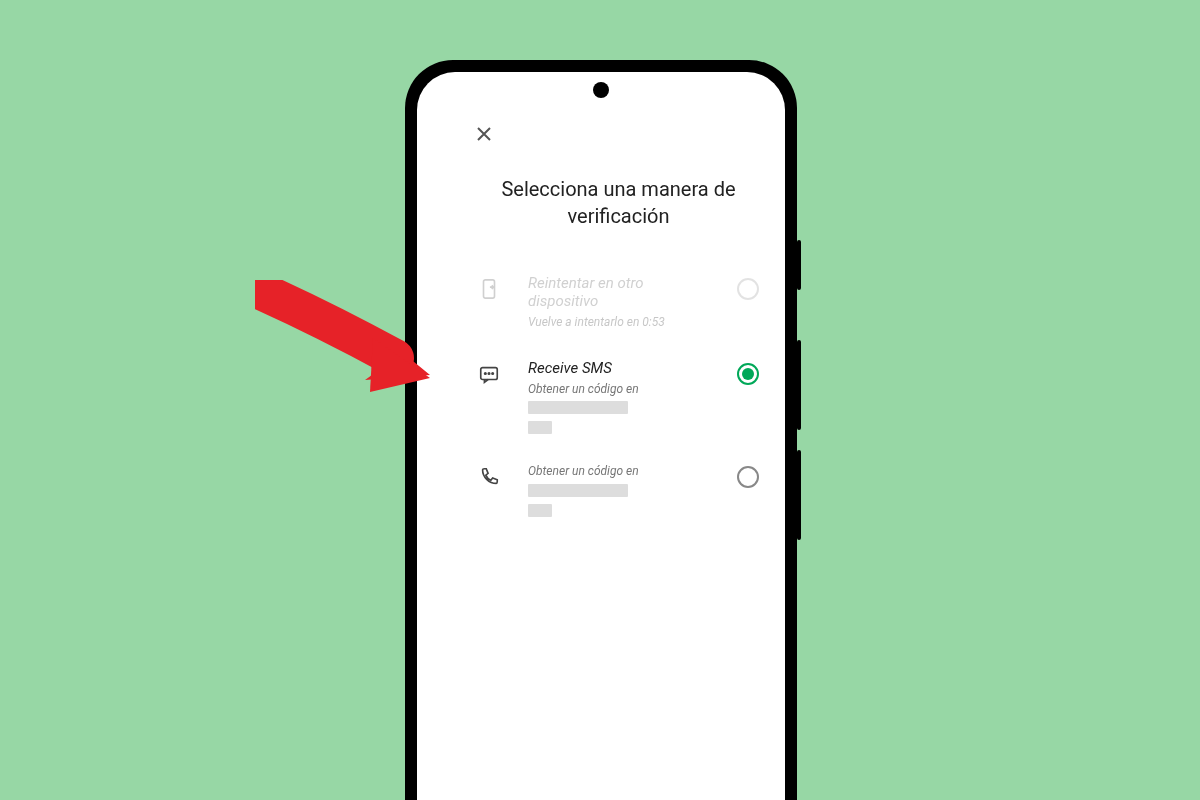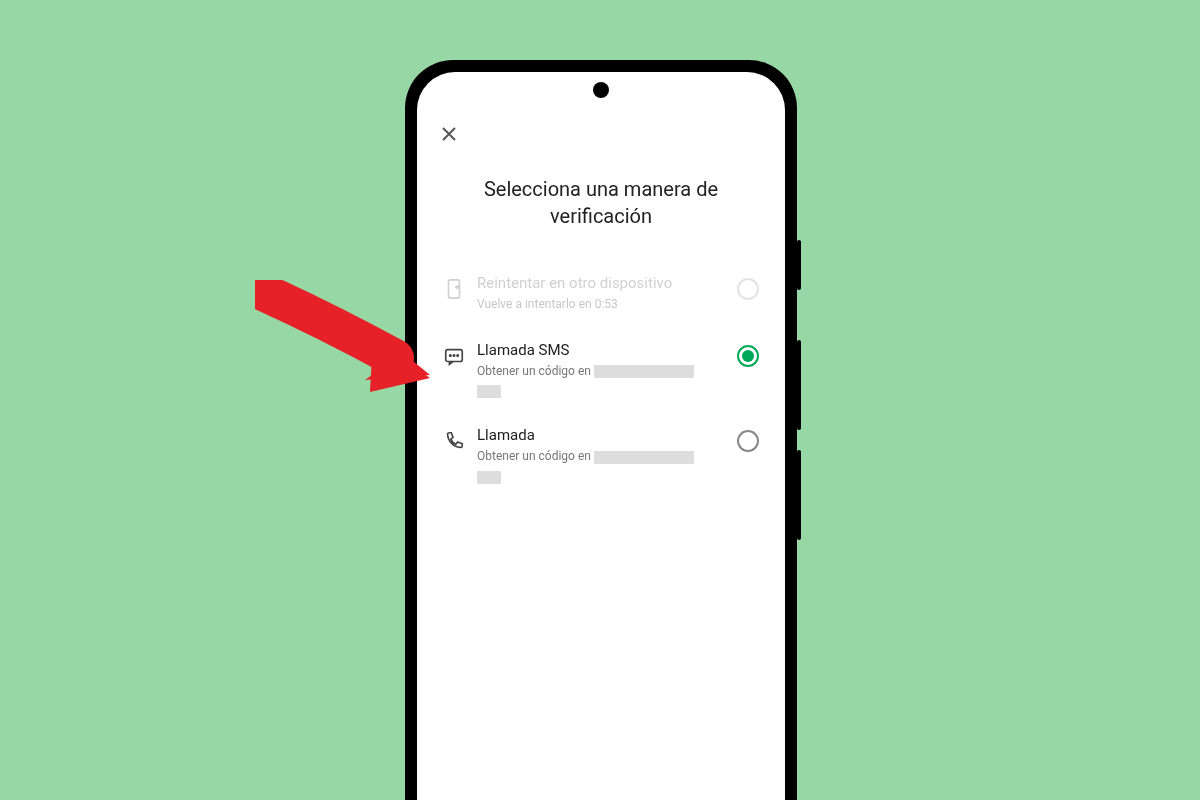--- a/index.html
+++ b/index.html
@@ -44,42 +44,44 @@
     top: 10px;
     left: 50%;
     transform: translateX(-50%);
     width: 16px;
     height: 16px;
     background: #000;
     border-radius: 50%;
   }
   .content {
     padding: 50px 22px 0 22px;
+    margin-left: 35px;
   }
   .close {
     font-size: 22px;
     color: #555;
     cursor: pointer;
     padding: 2px;
     line-height: 1;
   }
   .title {
     text-align: center;
     font-size: 20px;
     color: #222;
     font-weight: 400;
     margin: 28px 20px 30px 20px;
     line-height: 1.35;
   }
   .option {
     display: flex;
     align-items: flex-start;
     padding: 14px 4px;
-    gap: 12px;
+    gap: 28px;
     cursor: pointer;
+    font-style: italic;
   }
   .option.disabled { opacity: 0.55; cursor: default; }
   .opt-icon {
     width: 22px;
     height: 22px;
     flex-shrink: 0;
     margin-top: 4px;
     color: #444;
   }
   .option.disabled .opt-icon { color: #aaa; }
@@ -172,38 +174,37 @@
         <div class="opt-icon">
           <svg width="22" height="22" viewBox="0 0 24 24" fill="none" stroke="currentColor" stroke-width="1.8">
             <rect x="3" y="5" width="18" height="13" rx="2"></rect>
             <path d="M7 18 L7 21 L11 18"></path>
             <circle cx="8" cy="11.5" r="0.8" fill="currentColor"></circle>
             <circle cx="12" cy="11.5" r="0.8" fill="currentColor"></circle>
             <circle cx="16" cy="11.5" r="0.8" fill="currentColor"></circle>
           </svg>
         </div>
         <div class="opt-text">
-          <div class="opt-title">Llamada SMS</div>
+          <div class="opt-title">Receive SMS</div>
           <div class="opt-sub">
             <span>Obtener un código en</span>
             <span class="redact r1"></span><br>
             <span class="redact r2"></span>
           </div>
         </div>
         <div class="radio on"></div>
       </div>
 
       <div class="option">
         <div class="opt-icon">
           <svg width="22" height="22" viewBox="0 0 24 24" fill="none" stroke="currentColor" stroke-width="1.8">
             <path d="M5 4 C5 4 5 3 7 3 L9 3 L11 8 L8.5 10 C9.5 12.5 11.5 14.5 14 15.5 L16 13 L21 15 L21 17 C21 19 20 19 20 19 C12 19 5 12 5 4 Z"></path>
           </svg>
         </div>
         <div class="opt-text">
-          <div class="opt-title">Llamada</div>
           <div class="opt-sub">
             <span>Obtener un código en</span>
             <span class="redact r1"></span><br>
             <span class="redact r2"></span>
           </div>
         </div>
         <div class="radio off"></div>
       </div>
 
     </div>

